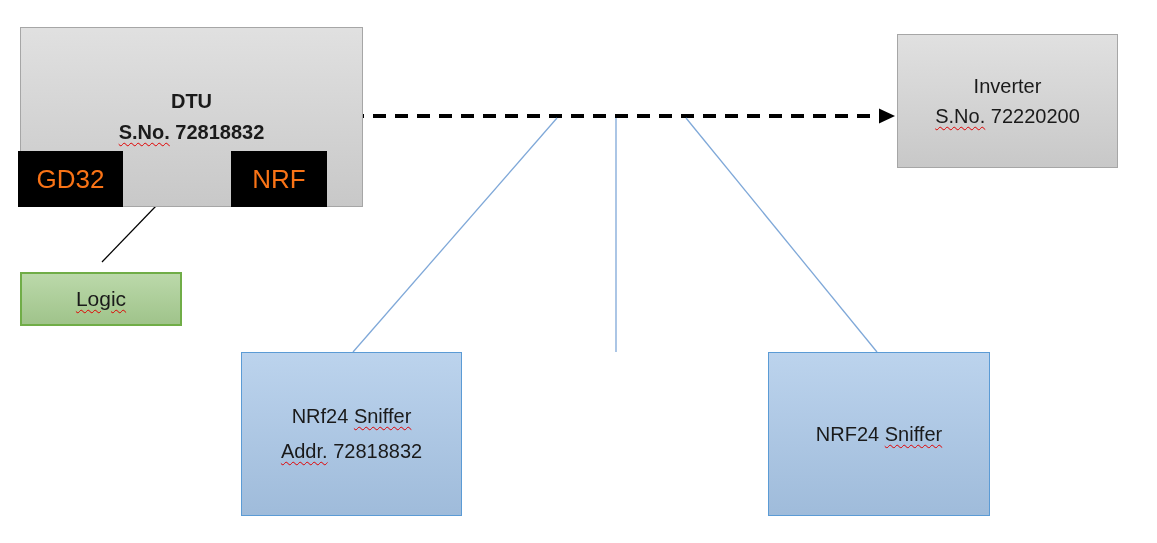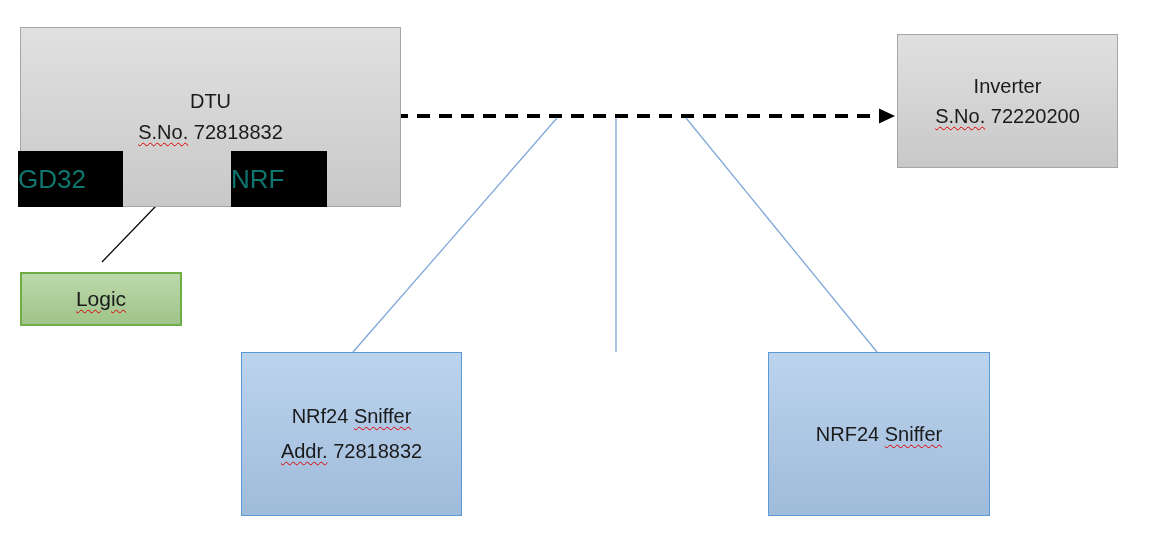--- a/index.html
+++ b/index.html
@@ -12,22 +12,22 @@
 
   
   .graybox{
     background-color:var(--box-gray-fill,#d3d3d3);
     background-image:linear-gradient(rgba(255,255,255,.30),rgba(0,0,0,.05));
     border:1.5px solid var(--box-gray-border,#a6a6a6);
     font-size:20px;line-height:31px;
   }
   
   .chip{
-    background:var(--chip-black,#000);color:#0f766e;
-    font-size:26px;align-items:flex-start;
+    background:var(--chip-black,#000);color:#f97316;
+    font-size:26px;align-items:center;
   }
   
   .greenbox{
     background-color:var(--logic-green-fill,#a8ce92);
     background-image:linear-gradient(rgba(255,255,255,.22),rgba(0,0,0,.05));
     border:2px solid var(--logic-green-border,#70ad47);
     font-size:21px;
   }
   
   .bluebox{
@@ -78,21 +78,21 @@
     <polygon class="head" points="125,179 137,173.5 137,184.5"></polygon>
     <polygon class="head" points="227,179 215,173.5 215,184.5"></polygon>
 
     <line class="thinline" x1="182" y1="179" x2="102" y2="262"></line>
 
     <line class="bluelink" x1="557" y1="118" x2="353" y2="352"></line>
     <line class="bluelink" x1="616" y1="118" x2="616" y2="352"></line>
     <line class="bluelink" x1="686" y1="118" x2="877" y2="352"></line>
   </svg>
 
-  <div class="box graybox" style="left:20px;top:27px;width:381px;height:180px;">
+  <div class="box graybox" style="left:20px;top:27px;width:343px;height:180px;font-weight:bold;">
     <div class="line">DTU</div>
     <div class="line"><span class="sq">S.No.</span> <span>72818832</span></div>
   </div>
 
   <div class="box chip" style="left:18px;top:151px;width:105px;height:56px;">
     <div class="line">GD32</div>
   </div>
 
   <div class="box chip" style="left:231px;top:151px;width:96px;height:56px;">
     <div class="line">NRF</div>

